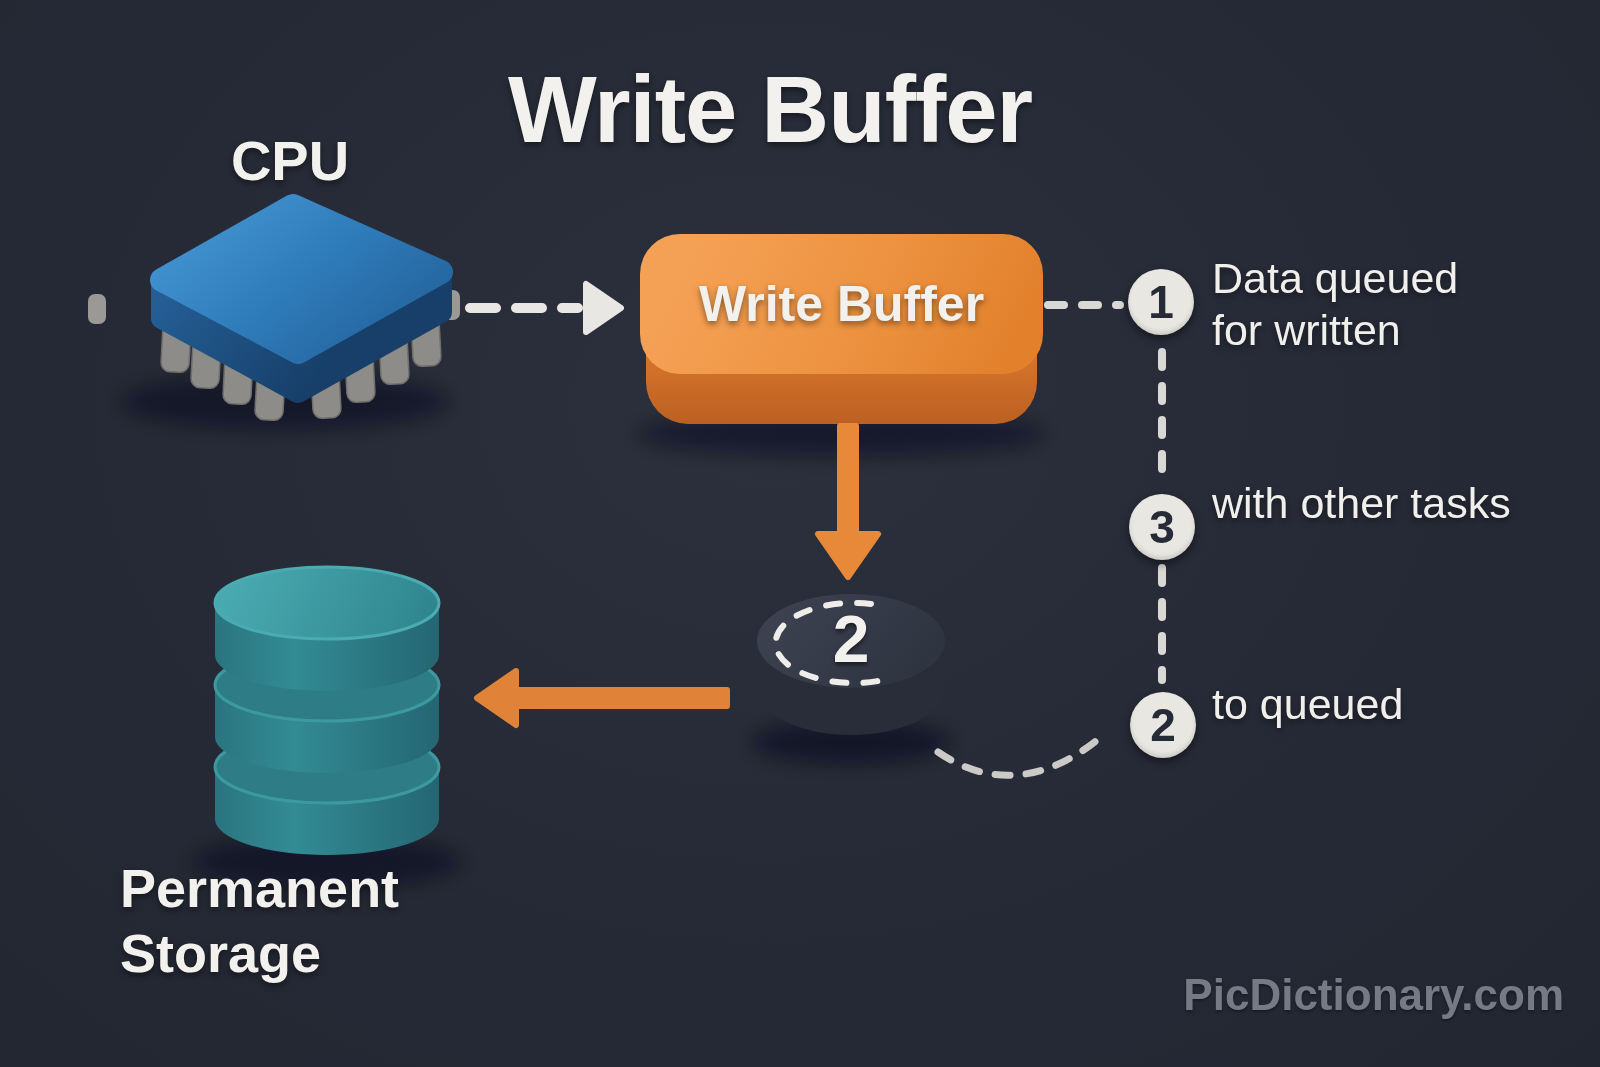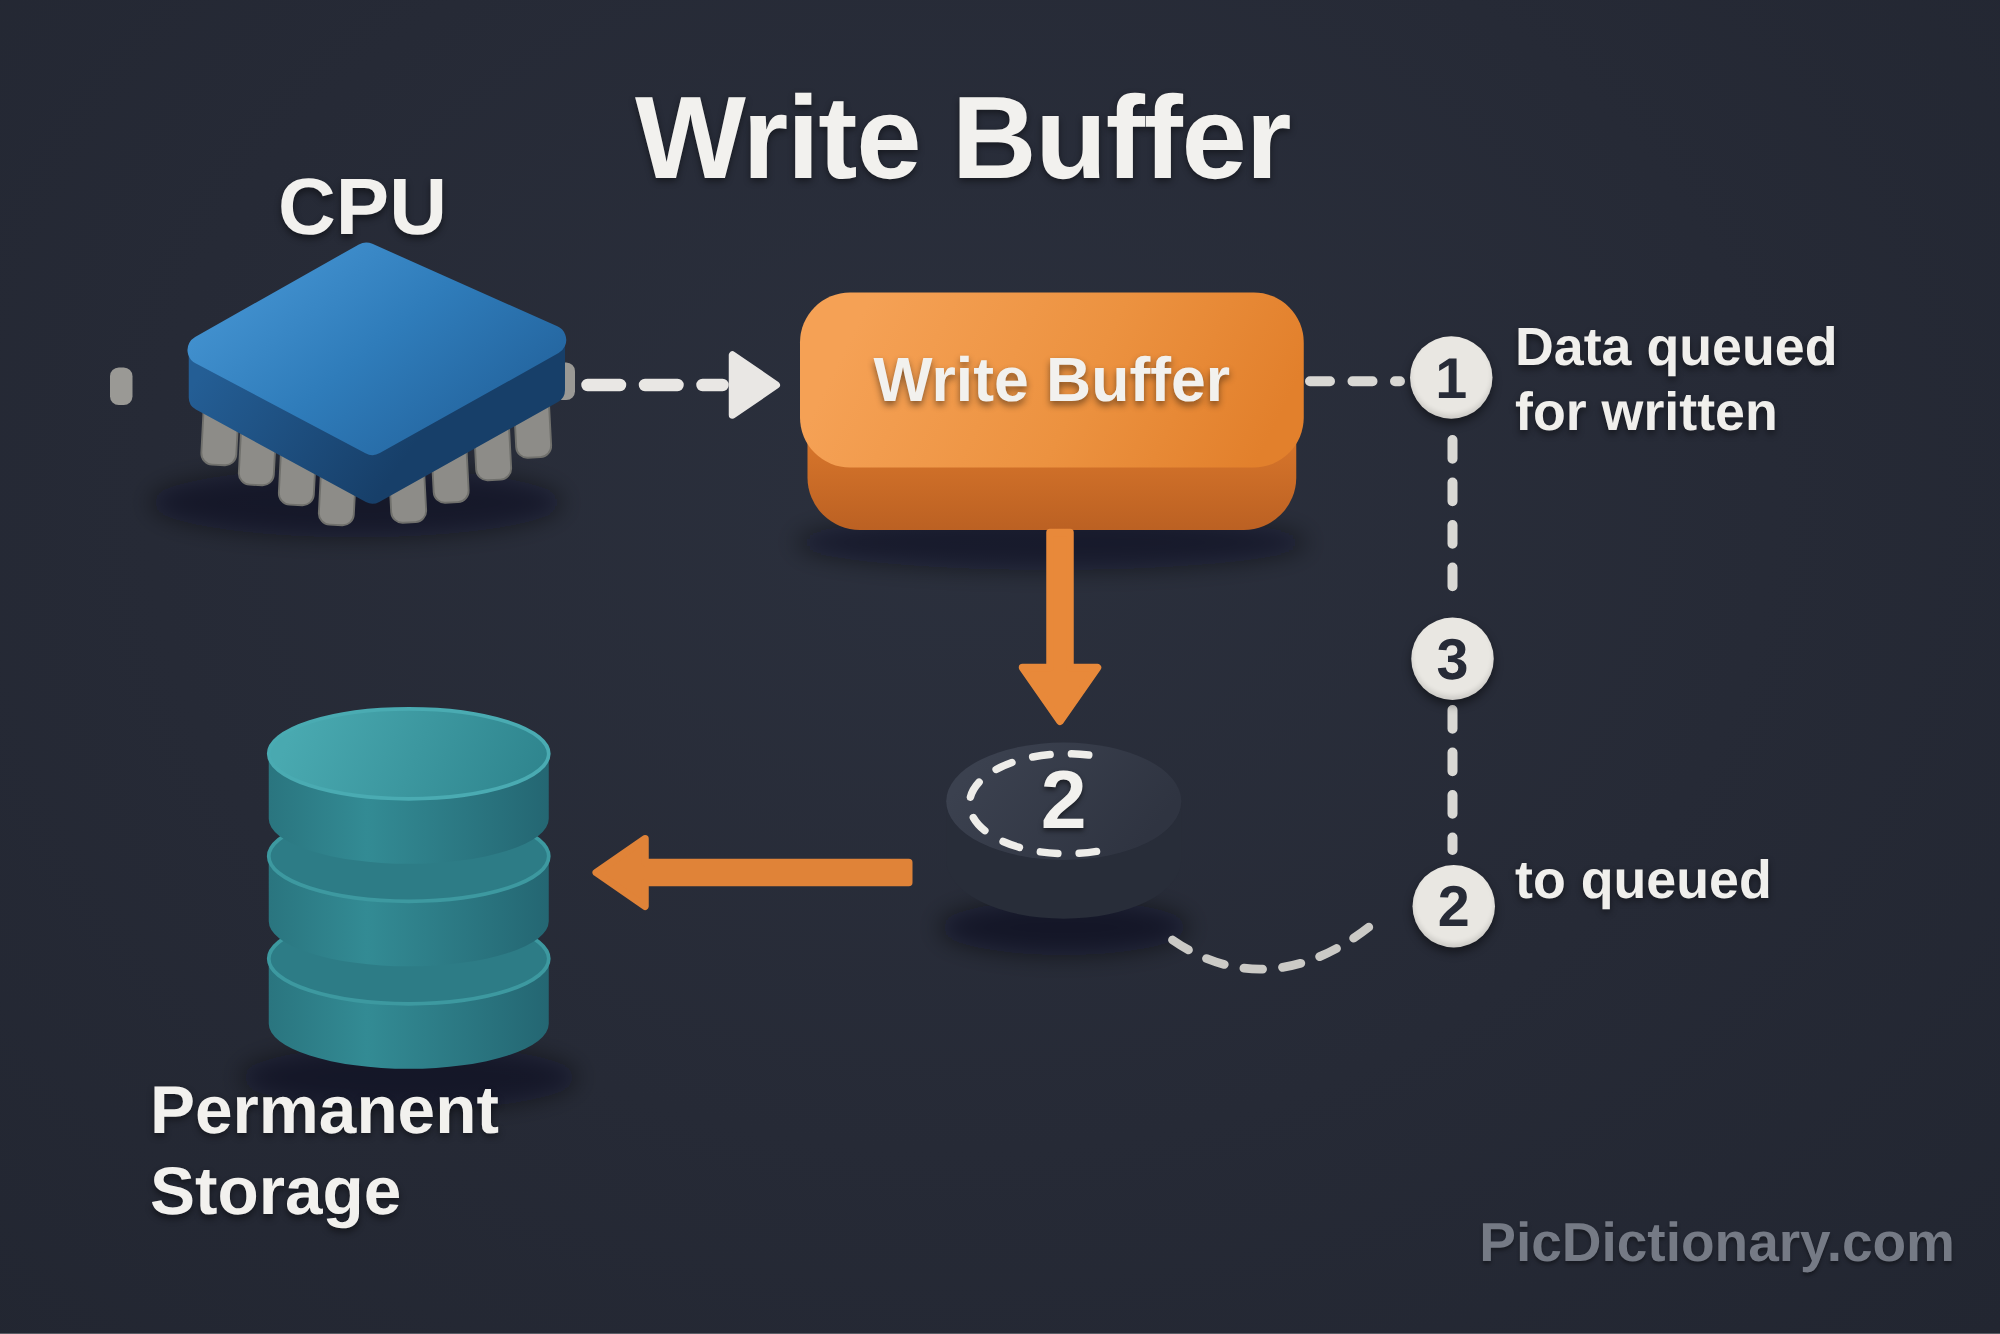--- a/index.html
+++ b/index.html
@@ -10,21 +10,21 @@
     background:radial-gradient(ellipse at 48% 38%, #2b303d 0%, #262a36 55%, #222631 100%);
   }
   .abs { position:absolute; }
   .light-text { color:#f2f1ee; font-weight:bold; text-shadow:0 3px 6px rgba(0,0,0,0.45); }
   #title {
     left:380px; top:56px; width:780px;
     font-size:94px; letter-spacing:-1px; text-align:center;
   }
   #cpu-label {
     left:200px; top:128px; width:180px;
-    font-size:64px; text-align:center;
+    font-size:56px; text-align:center;
   }
   #buffer-label {
     left:640px; top:234px; width:403px; height:140px;
     display:flex; align-items:center; justify-content:center;
     font-size:50px;
   }
   #disk-number {
     left:801px; top:601px; width:100px;
     font-size:66px; text-align:center;
     text-shadow:0 3px 4px rgba(0,0,0,0.5);
@@ -35,21 +35,21 @@
   }
   .annotation-badge {
     position:absolute; width:66px; height:66px; border-radius:50%;
     background:#e9e7e2; color:#272b37;
     display:flex; align-items:center; justify-content:center;
     font-size:46px; font-weight:bold;
     box-shadow:0 4px 8px rgba(0,0,0,0.45), inset 0 -3px 4px rgba(0,0,0,0.12);
   }
   .annotation-text {
     position:absolute; left:1212px;
-    font-size:43px; font-weight:bold; color:#f0efec; line-height:1.22;
+    font-size:43px; font-weight:normal; color:#f0efec; line-height:1.22;
     text-shadow:0 3px 6px rgba(0,0,0,0.45);
     white-space:nowrap;
   }
   #watermark {
     right:36px; top:970px;
     font-size:44px; font-weight:bold; color:#757a85;
     text-shadow:0 2px 3px rgba(0,0,0,0.35);
     text-align:right;
   }
   #diagram-svg { left:0; top:0; width:1600px; height:1067px; }
@@ -193,20 +193,21 @@
 </div>
 <div class="annotation-text" style="top:252px;">
   <div>Data queued</div>
   <div>for written</div>
 </div>
 
 <div class="annotation-badge" style="left:1129px; top:494px;">
   <span>3</span>
 </div>
 <div class="annotation-text" style="top:477px;">
+  <div>with other tasks</div>
 </div>
 
 <div class="annotation-badge" style="left:1130px; top:692px;">
   <span>2</span>
 </div>
 <div class="annotation-text" style="top:678px;">
   <div>to queued</div>
 </div>
 
 <div id="watermark" class="abs">PicDictionary.com</div>

